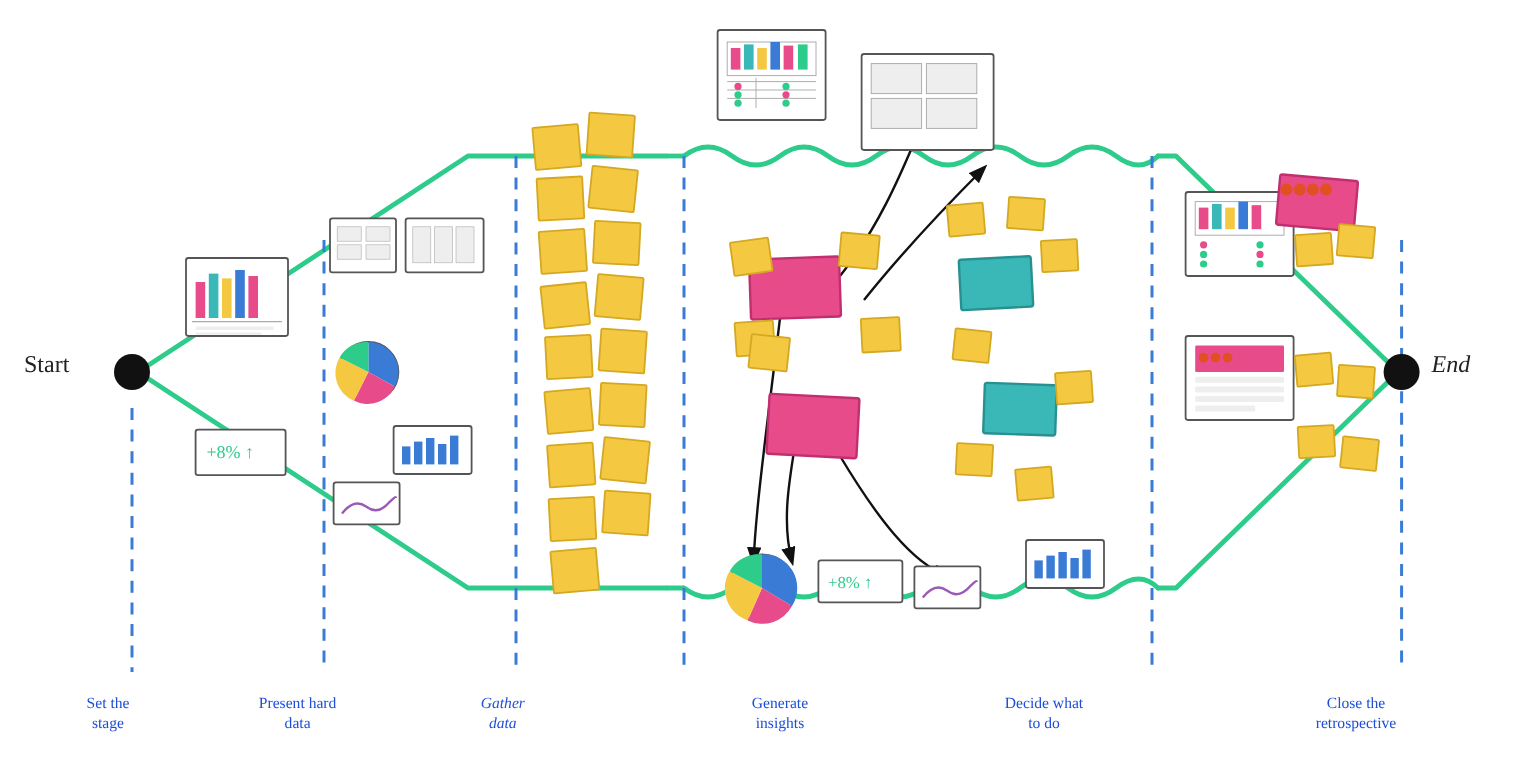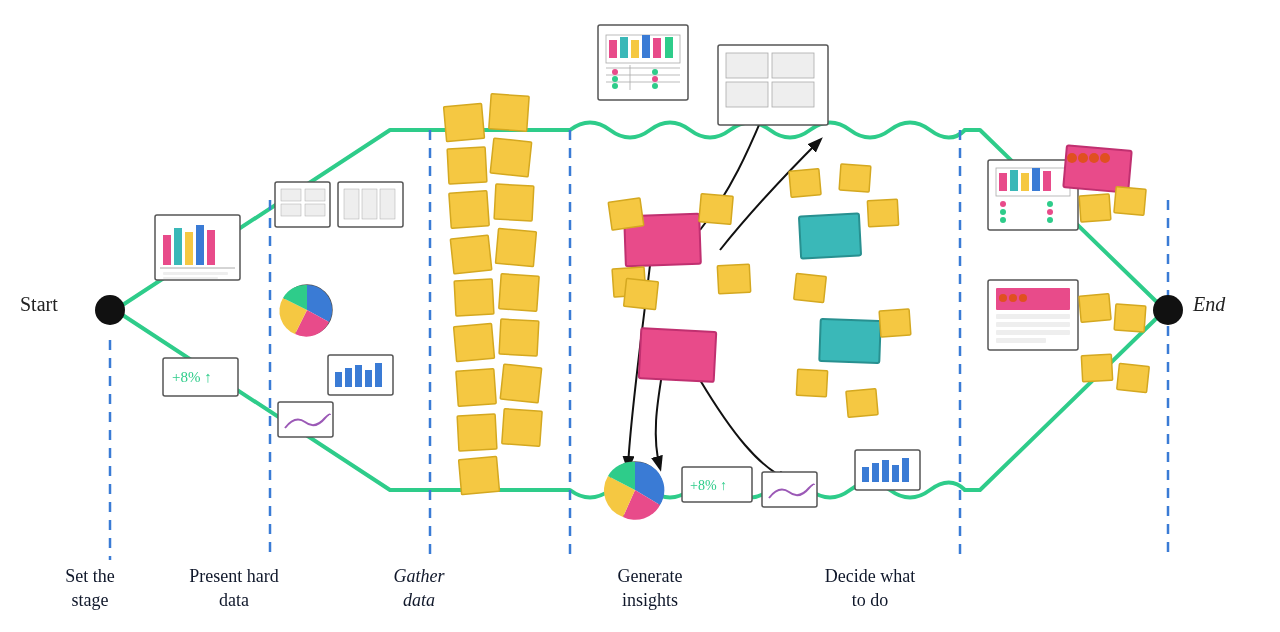--- a/index.html
+++ b/index.html
@@ -24,22 +24,22 @@
       width: 1280px;
       height: 632px;
       pointer-events: none;
     }
 
     .phase-label {
       position: absolute;
       bottom: 20px;
       text-align: center;
       font-family: 'Comic Sans MS', cursive;
-      font-size: 18px;
-      color: #0f172a;
+      font-size: 13px;
+      color: #1d4ed8;
       line-height: 1.3;
     }
 
     .dot-node {
       position: absolute;
       width: 30px;
       height: 30px;
       background: #111;
       border-radius: 50%;
       z-index: 10;
@@ -275,26 +275,29 @@
   <div class="dot-node" style="left:95px; top:295px;"></div>
   <div class="dot-node" style="left:1153px; top:295px;"></div>
 
   <div class="label-start" style="left:20px; top:293px;">Start</div>
 
   <div class="label-start" style="left:1193px; top:293px;font-style:italic;">End</div>
 
   <div class="phase-label" style="left:25px; bottom:20px; width:130px;">
     Set the<br>stage
   </div>
-  <div class="phase-label" style="left:154px; bottom:20px; width:160px;">
+  <div class="phase-label" style="left:168px; bottom:20px; width:160px;">
     Present hard<br>data
   </div>
   <div class="phase-label" style="left:354px; bottom:20px; width:130px;font-style:italic;">
     Gather<br>data
   </div>
   <div class="phase-label" style="left:780px; bottom:20px; width:180px;">
     Decide what<br>to do
   </div>
   <div class="phase-label" style="left:560px; bottom:20px; width:180px;">
     Generate<br>insights
   </div>
+  <div class="phase-label" style="left:1030px; bottom:20px; width:200px;">
+    Close the<br>retrospective
+  </div>
 
 </div>
 
 </body></html>

